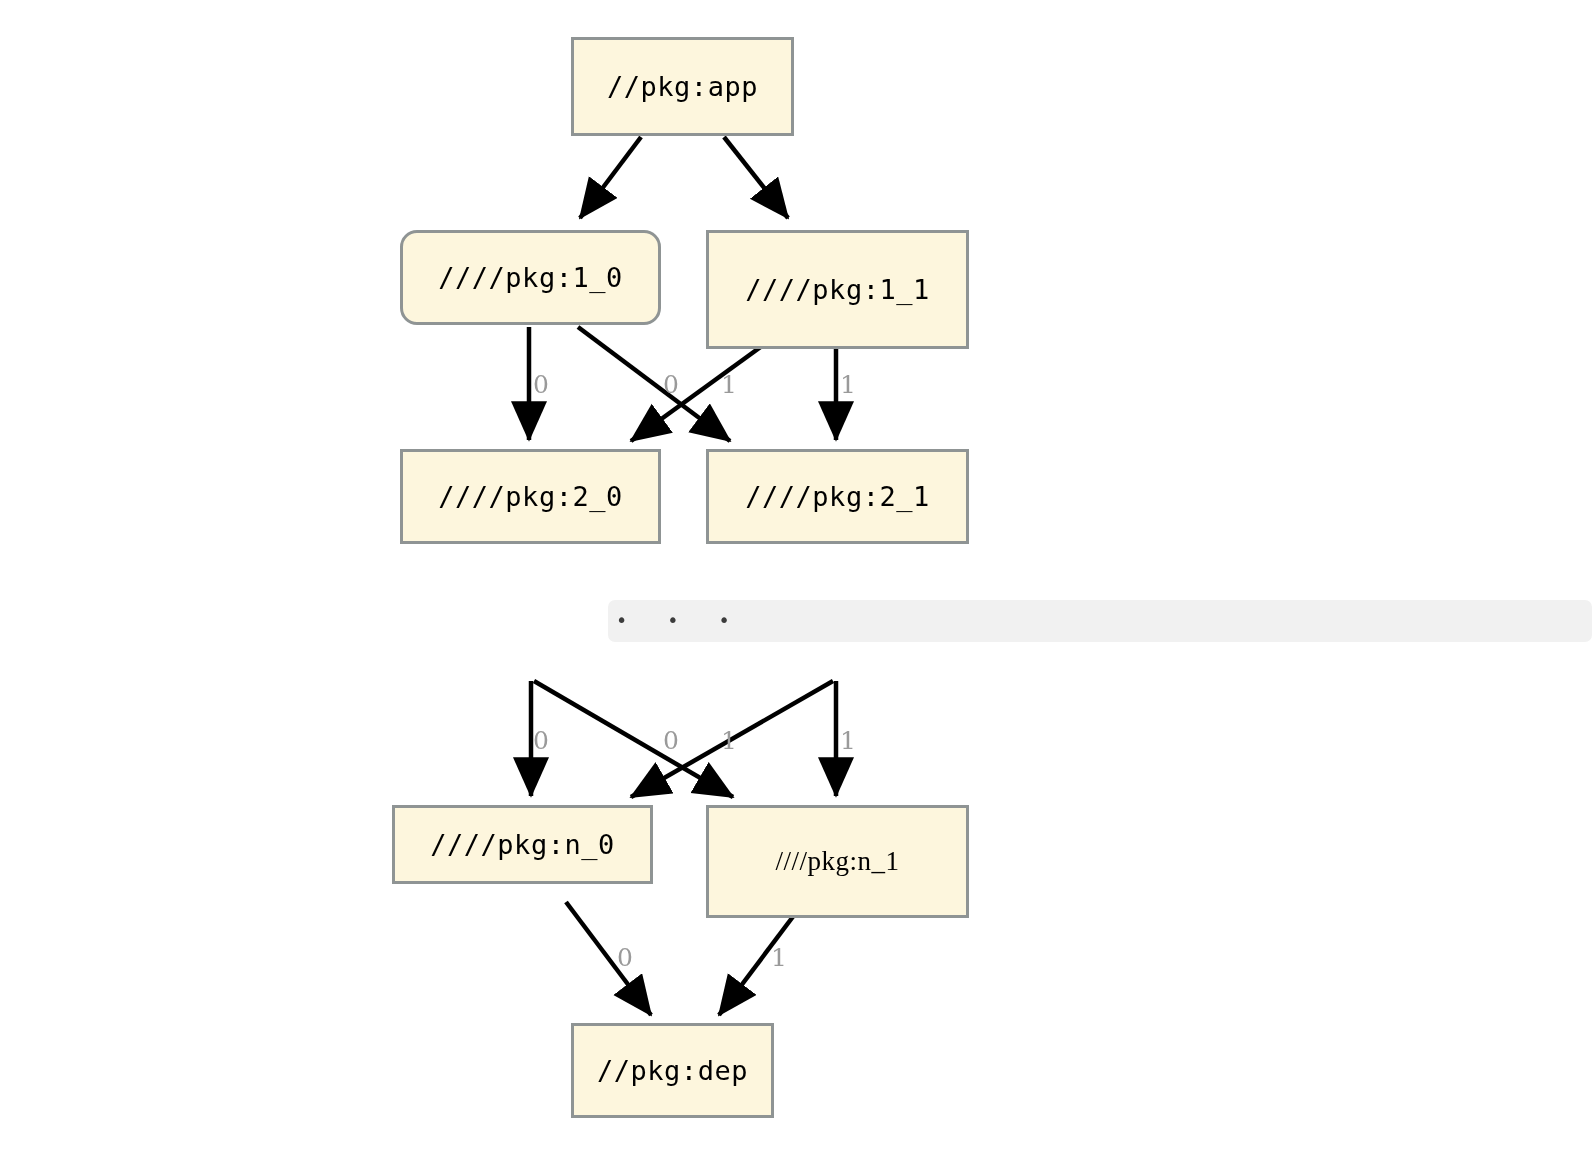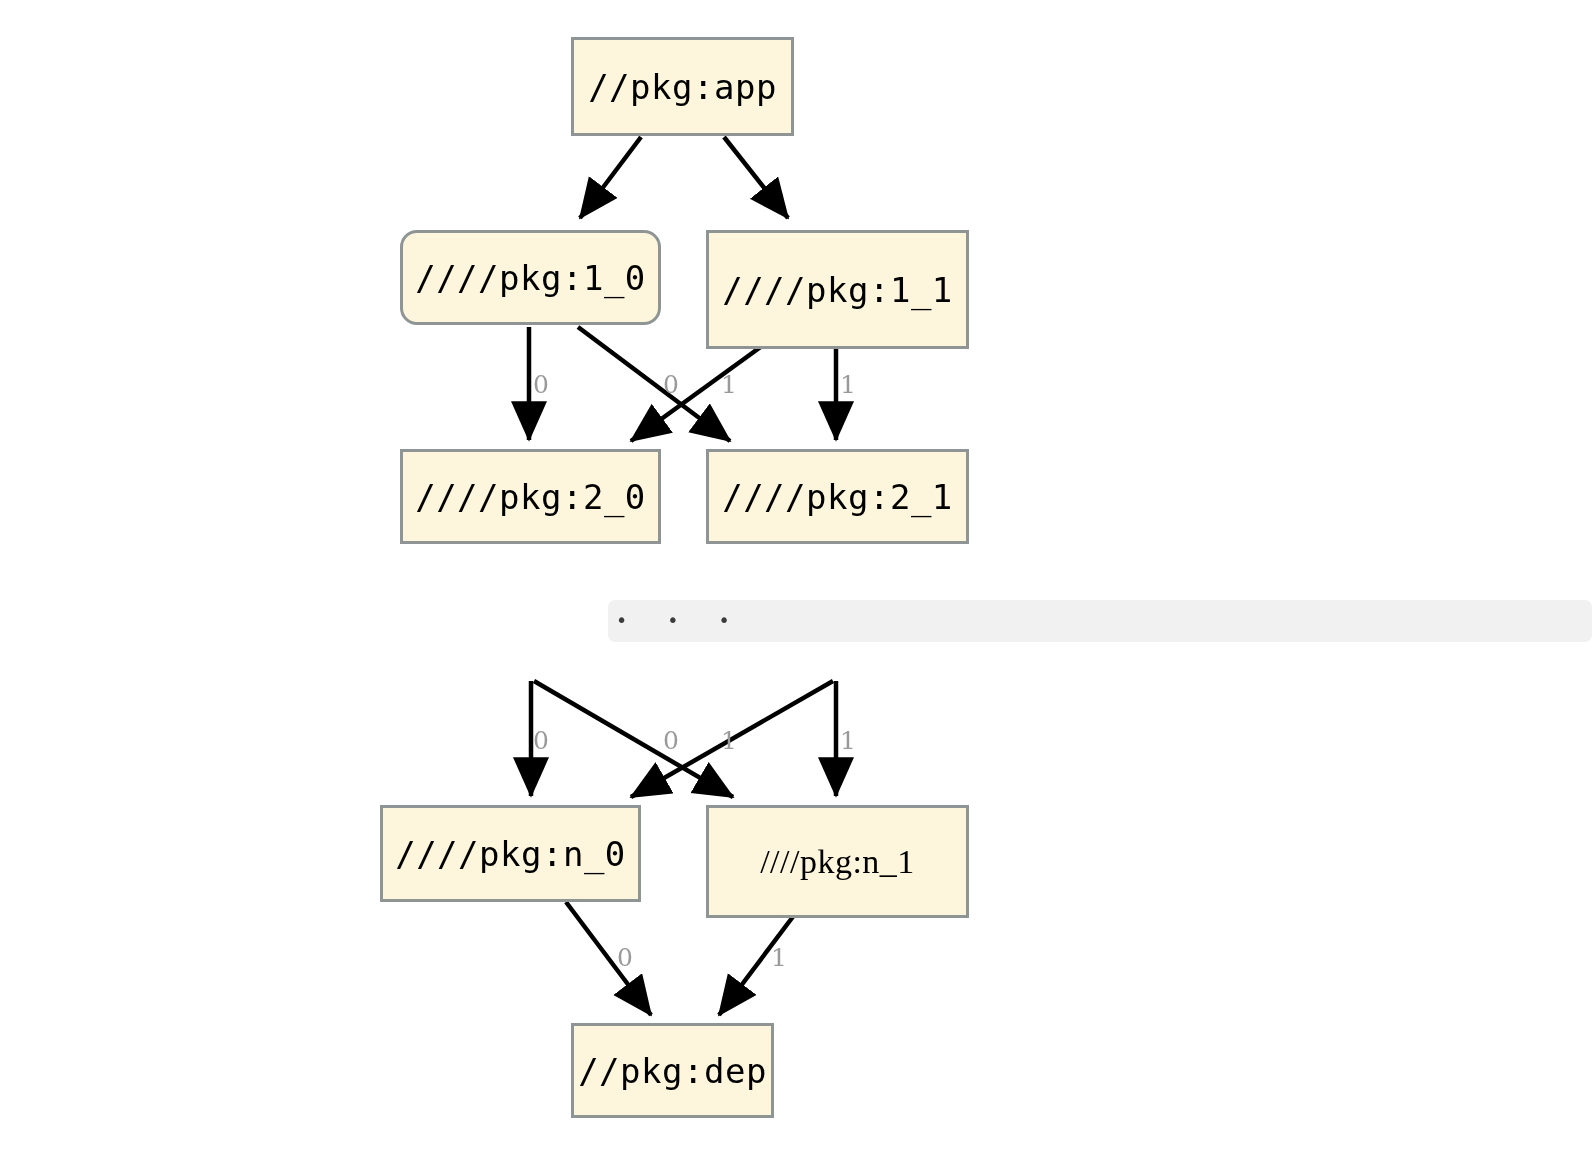--- a/index.html
+++ b/index.html
@@ -24,21 +24,21 @@
   .node-box {
     position: absolute;
     box-sizing: border-box;
     background: #fdf6dd;
     border: 3px solid #8f9494;
     display: flex;
     align-items: center;
     justify-content: center;
     color: #000000;
     font-family: "DejaVu Sans Mono", "Liberation Mono", monospace;
-    font-size: 34px;
+    font-size: 27px;
     letter-spacing: 0.5px;
     white-space: nowrap;
   }
   .ellipsis-band {
     position: absolute;
     background: #f1f1f1;
     border-radius: 7px;
     display: flex;
     align-items: flex-end;
     box-sizing: border-box;
@@ -109,21 +109,21 @@
 </div>
 
 <div class="node-box" style="left:400px; top:449px; width:261px; height:95px;">
   <span>////pkg:2_0</span>
 </div>
 
 <div class="node-box" style="left:706px; top:449px; width:263px; height:95px;text-align:center;">
   <span>////pkg:2_1</span>
 </div>
 
-<div class="node-box" style="left:380px; top:805px; width:261px; height:97px;">
+<div class="node-box" style="left:392px; top:805px; width:261px; height:79px;">
   <span>////pkg:n_0</span>
 </div>
 
 <div class="node-box" style="left:706px; top:805px; width:263px; height:113px;font-family:Liberation Serif, serif;">
   <span>////pkg:n_1</span>
 </div>
 
 <div class="node-box" style="left:571px; top:1023px; width:203px; height:95px;">
   <span>//pkg:dep</span>
 </div>

